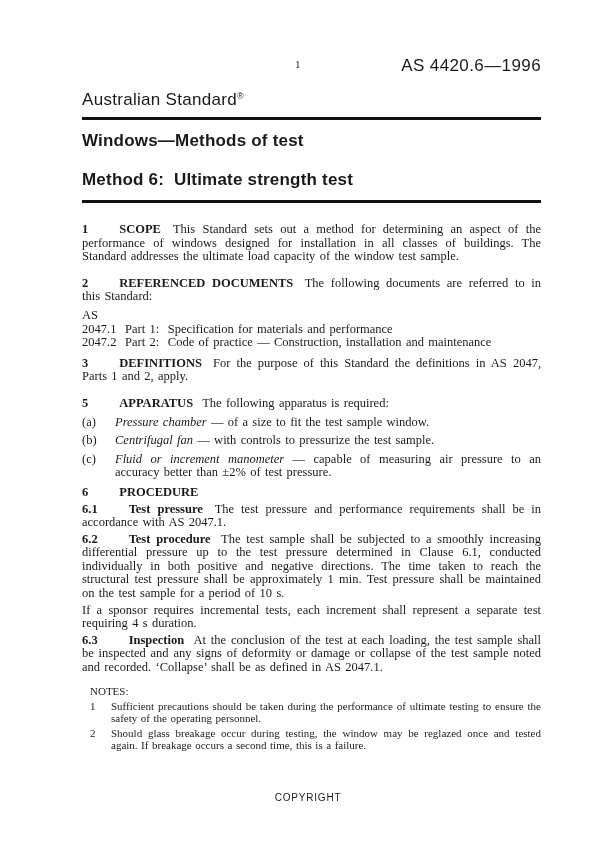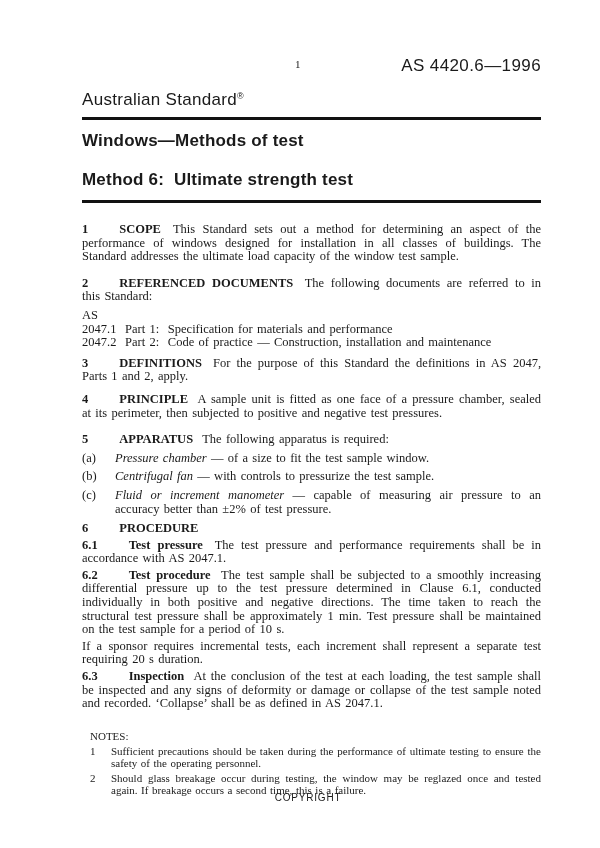--- a/index.html
+++ b/index.html
@@ -104,21 +104,21 @@
   .app-item  { display: flex; margin-top: 5px; }
   .app-label { flex: none; width: 33px; }
   .app-body  { flex: 1; text-align: justify; }
   .app-term  { font-style: italic; }
 
   .p-procedure { margin-top: 6px !important; }
   .p-subsec    { margin-top: 3px !important; }
 
   .notes {
     margin-left: 8px;
-    margin-top: 19px;
+    margin-top: 10px;
     font-size: 11px;
     line-height: 12px;
     word-spacing: 0.8px;
   }
   .notes-label { margin: 0; }
   .note-row  { display: flex; margin-top: 3px; }
   .note-num  { flex: none; width: 21px; }
   .note-text { flex: 1; text-align: justify; }
 
   
@@ -175,24 +175,20 @@
           <span class="ref-code">2047.2</span>
           <span class="ref-desc">Part 2:  Code of practice — Construction, installation and maintenance</span>
         </div>
       </div>
 
       <p class="para p-definitions">
         <span class="sec-num">3</span><span class="sec-title">DEFINITIONS</span>
         <span>For the purpose of this Standard the definitions in AS 2047, Parts 1 and 2, apply.</span>
       </p>
 
-      <p class="para p-principle">
-        <span class="sec-num">4</span><span class="sec-title">PRINCIPLE</span>
-        <span>A sample unit is fitted as one face of a pressure chamber, sealed at its perimeter, then subjected to positive and negative test pressures.</span>
-      </p>
 
       <p class="para p-apparatus">
         <span class="sec-num">5</span><span class="sec-title">APPARATUS</span>
         <span>The following apparatus is required:</span>
       </p>
 
       <div class="app-item">
         <span class="app-label">(a)</span>
         <span class="app-body"><i class="app-term">Pressure chamber</i> <span>— of a size to fit the test sample window.</span></span>
       </div>
@@ -212,21 +208,21 @@
       <p class="para p-subsec">
         <span class="sec-num">6.1</span><span class="sec-title">Test pressure</span>
         <span>The test pressure and performance requirements shall be in accordance with AS 2047.1.</span>
       </p>
 
       <p class="para p-subsec">
         <span class="sec-num">6.2</span><span class="sec-title">Test procedure</span>
         <span>The test sample shall be subjected to a smoothly increasing differential pressure up to the test pressure determined in Clause 6.1, conducted individually in both positive and negative directions. The time taken to reach the structural test pressure shall be approximately 1 min. Test pressure shall be maintained on the test sample for a period of 10 s.</span>
       </p>
 
-      <p class="para p-subsec">If a sponsor requires incremental tests, each increment shall represent a separate test requiring 20 s duration.</p>
+      <p class="para p-subsec">If a sponsor requires incremental tests, each increment shall represent a separate test requiring 4 s duration.</p>
 
       <p class="para p-subsec">
         <span class="sec-num">6.3</span><span class="sec-title">Inspection</span>
         <span>At the conclusion of the test at each loading, the test sample shall be inspected and any signs of deformity or damage or collapse of the test sample noted and recorded. ‘Collapse’ shall be as defined in AS 2047.1.</span>
       </p>
 
       <div class="notes">
         <p class="notes-label">NOTES:</p>
         <div class="note-row">
           <span class="note-num">1</span>

